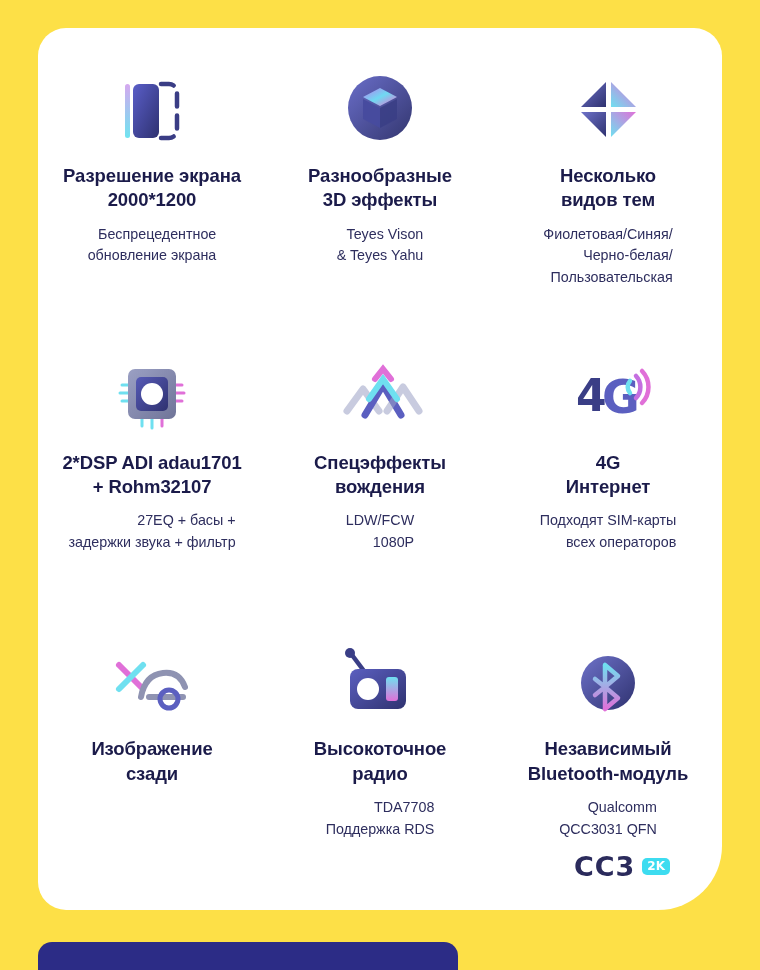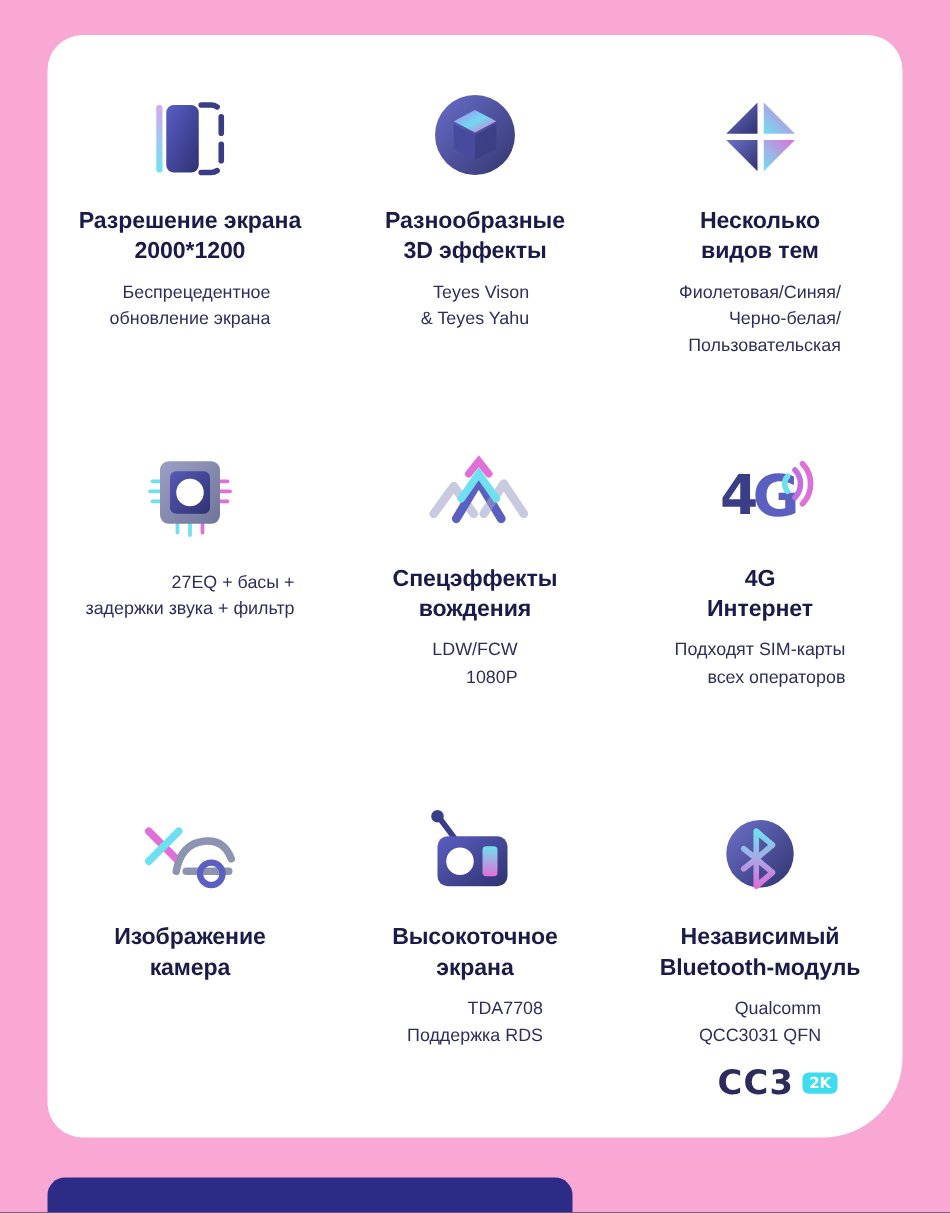--- a/index.html
+++ b/index.html
@@ -9,21 +9,21 @@
     height: 970px;
     background: #121235;
     font-family: "Liberation Sans", sans-serif;
     overflow: hidden;
   }
 
   #page {
     position: relative;
     width: 760px;
     height: 970px;
-    background: #f9a8d4;
+    background: #fde047;
   }
 
   .card {
     position: absolute;
     left: 38px;
     top: 28px;
     width: 684px;
     height: 882px;
     background: #ffffff;
     border-radius: 28px;
@@ -222,20 +222,22 @@
               <line x1="67" y1="46" x2="73" y2="46" stroke="#e070d8"></line>
               <line x1="33" y1="64" x2="33" y2="71" stroke="#6fe0f0"></line>
               <line x1="43" y1="64" x2="43" y2="73" stroke="#6fe0f0"></line>
               <line x1="53" y1="64" x2="53" y2="71" stroke="#e070d8"></line>
             </g>
             <rect x="19" y="14" width="48" height="50" rx="7" fill="url(#g4a)"></rect>
             <rect x="27" y="22" width="32" height="34" rx="5" fill="url(#g4b)"></rect>
             <circle cx="43" cy="39" r="11" fill="#ffffff"></circle>
           </svg>
         </div>
+        <div class="title">2*DSP ADI adau1701
++ Rohm32107</div>
         <div class="subtitle">27EQ + басы +
 задержки звука + фильтр</div>
       </div>
 
       <div class="cell">
         <div class="icon-wrap">
           <svg width="110" height="86" viewBox="0 0 110 86">
             <g fill="none" stroke-linecap="round" stroke-linejoin="round" stroke-width="7">
               <path d="M22 56 L38 34 L54 56" stroke="#9ba0c4" opacity="0.55"></path>
               <path d="M40 60 L58 30 L76 60" stroke="#5b5fc0"></path>
@@ -277,21 +279,21 @@
             <g fill="none" stroke-width="6" stroke-linecap="round">
               <path d="M22 24 L46 48" stroke="#e070d8"></path>
               <path d="M46 24 L22 48" stroke="#6fe0f0"></path>
             </g>
             <path d="M44 56 q4 -22 22 -24 q16 -2 22 14" fill="none" stroke="#8f93b2" stroke-width="6" stroke-linecap="round"></path>
             <path d="M52 56 L86 56" stroke="#8f93b2" stroke-width="6" stroke-linecap="round" fill="none"></path>
             <circle cx="72" cy="58" r="9" fill="none" stroke="#5b5fc0" stroke-width="5"></circle>
           </svg>
         </div>
         <div class="title">Изображение
-камера</div>
+сзади</div>
       </div>
 
       <div class="cell">
         <div class="icon-wrap">
           <svg width="100" height="86" viewBox="0 0 100 86">
             <defs>
               <linearGradient id="g8a" x1="0" y1="0" x2="1" y2="1">
                 <stop offset="0" stop-color="#5b5fc0"></stop>
                   <stop offset="1" stop-color="#2f3270"></stop>
               </linearGradient>
@@ -301,21 +303,21 @@
               </linearGradient>
             </defs>
             <line x1="34" y1="30" x2="22" y2="14" stroke="#3a3e86" stroke-width="4.5" stroke-linecap="round"></line>
             <circle cx="20" cy="12" r="5" fill="#3a3e86"></circle>
             <rect x="20" y="28" width="56" height="40" rx="8" fill="url(#g8a)"></rect>
             <circle cx="38" cy="48" r="11" fill="#ffffff"></circle>
             <rect x="56" y="36" width="12" height="24" rx="3" fill="url(#g8b)"></rect>
           </svg>
         </div>
         <div class="title">Высокоточное
-экрана</div>
+радио</div>
         <div class="subtitle">TDA7708
 Поддержка RDS</div>
       </div>
 
       <div class="cell">
         <div class="icon-wrap">
           <svg width="86" height="86" viewBox="0 0 86 86">
             <defs>
               <linearGradient id="g9a" x1="0" y1="0" x2="1" y2="1">
                 <stop offset="0" stop-color="#6e72c9"></stop>

